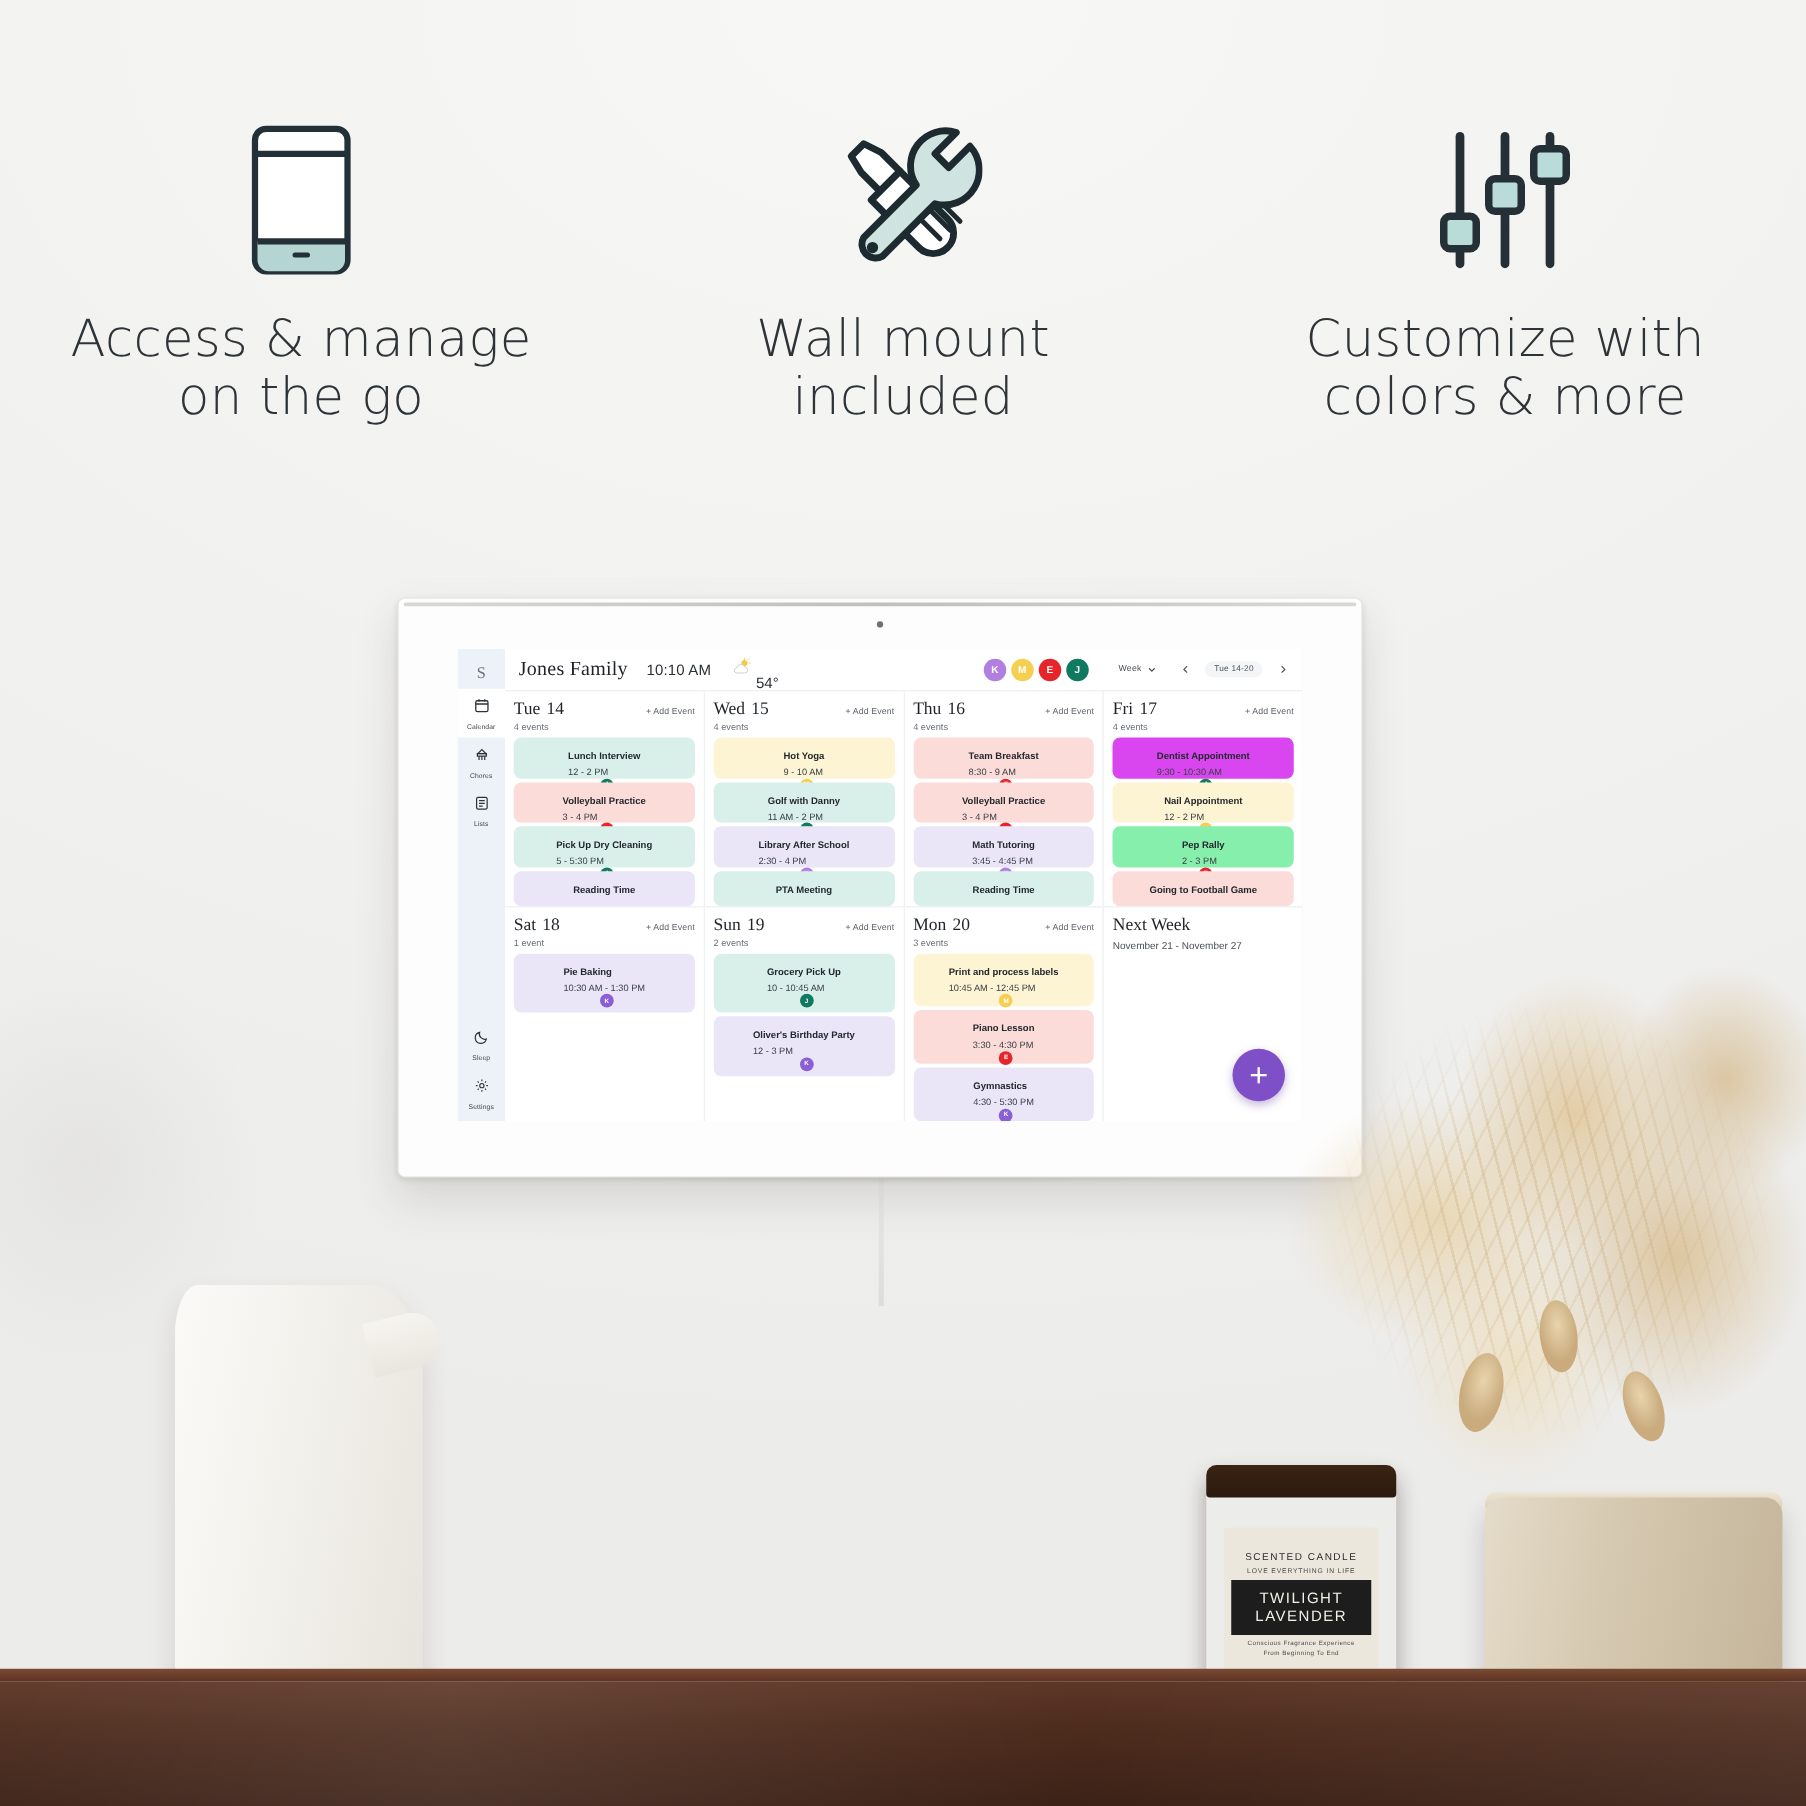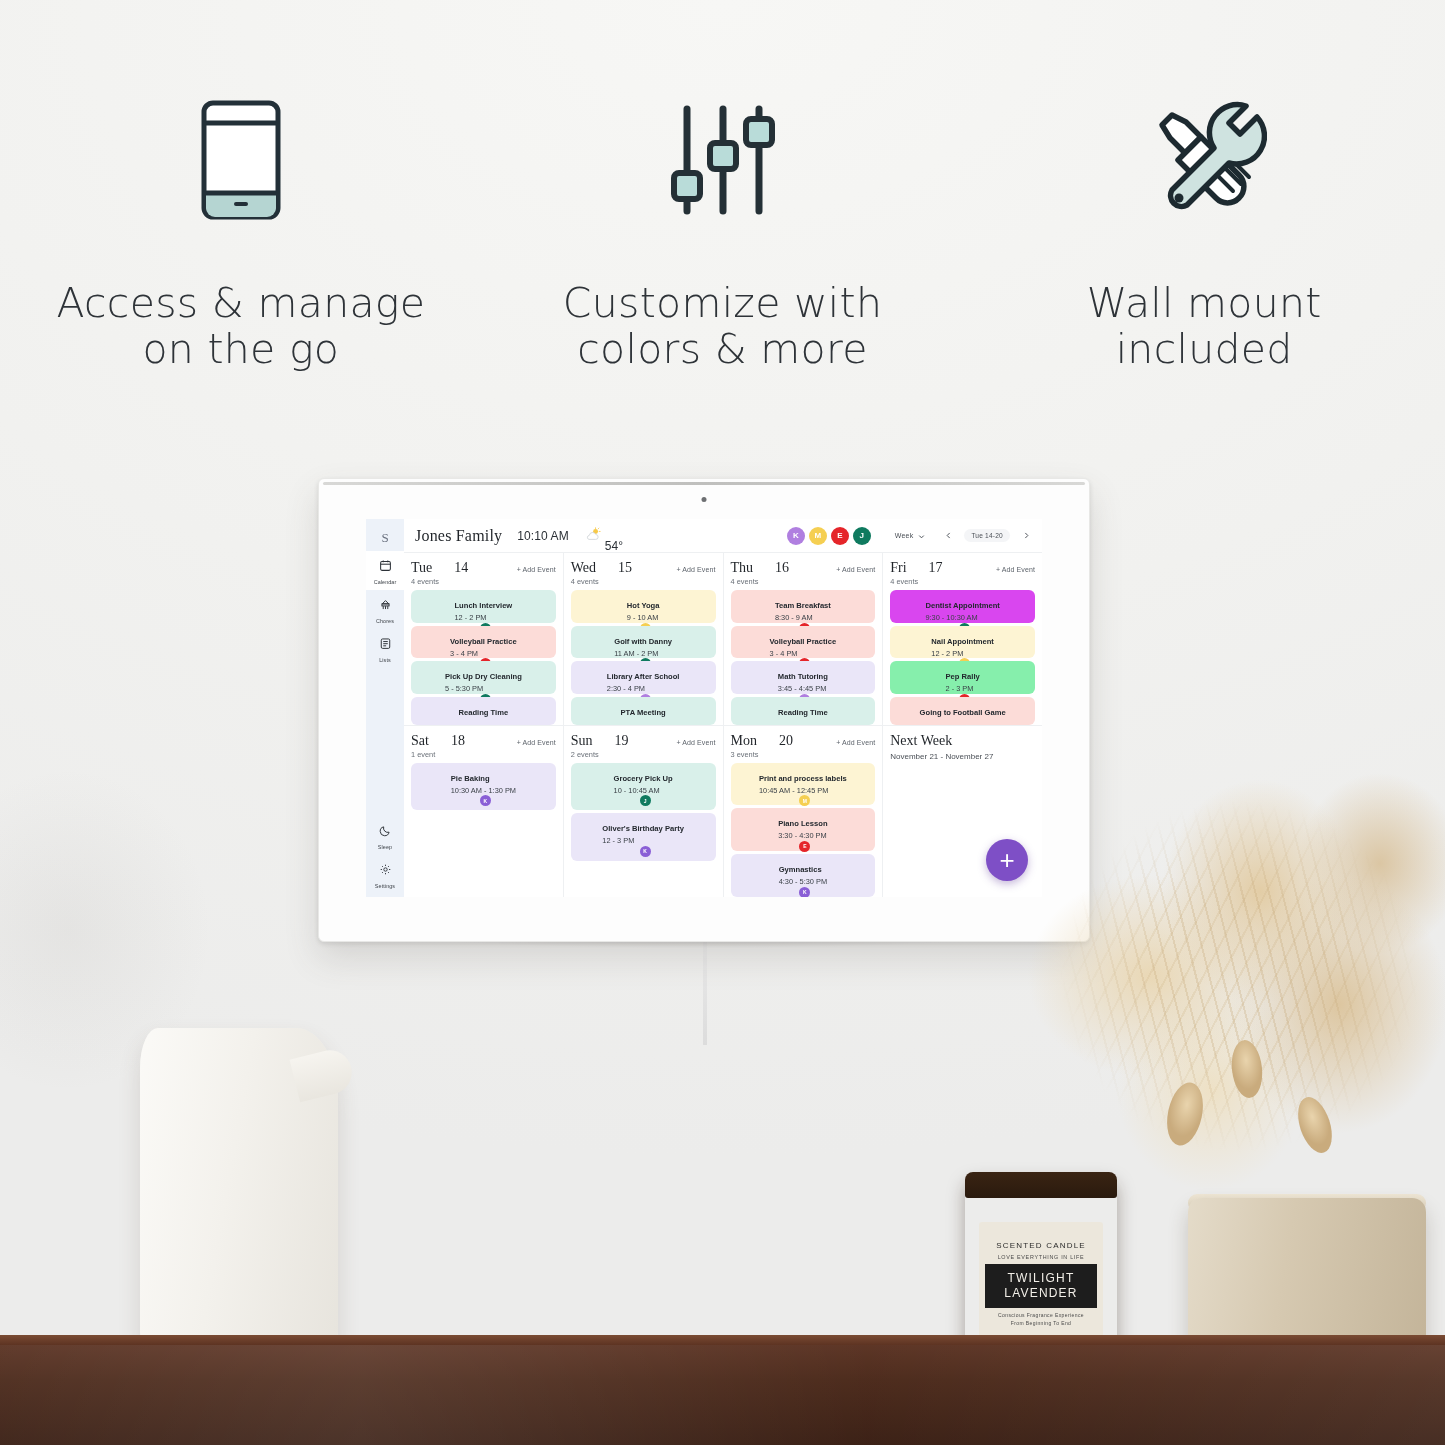--- a/index.html
+++ b/index.html
@@ -34,21 +34,21 @@
   }
 
   
   .features{
     position:absolute;left:0;top:95px;width:1445px;height:300px;
     display:flex;
   }
   .feature{flex:1;display:flex;flex-direction:column;align-items:center;}
   .feature .ficon{height:130px;display:flex;align-items:center;justify-content:center;}
   .feature .flabel{
-    margin-top:56px;text-align:center;
+    margin-top:24px;text-align:center;
     font-family:"DejaVu Sans", sans-serif;
     font-size:41px;line-height:1.12;color:#2e3338;font-weight:300;
     letter-spacing:.3px;
   }
 
   
   .device{
     position:absolute;left:318px;top:478px;width:770px;height:462px;
     background:#fdfdfd;border-radius:6px;
     box-shadow:0 16px 34px rgba(80,75,70,.16), 0 2px 5px rgba(0,0,0,.10);
@@ -132,21 +132,21 @@
   }
 
   
   .cal{flex:1;display:flex;flex-direction:column;min-height:0;}
   .cal-row{flex:1;display:flex;min-height:0;border-top:1px solid #eef0f2;}
   .day{
     flex:1;min-width:0;padding:7px 7px 0 7px;border-right:1px solid #eef0f2;
     display:flex;flex-direction:column;overflow:hidden;
   }
   .day:last-child{border-right:none;}
-  .day-head{display:flex;align-items:baseline;gap:22px;}
+  .day-head{display:flex;align-items:baseline;gap:5px;}
   .dow{font-family:"Liberation Serif", serif;font-size:14px;color:#1f2328;}
   .dnum{font-family:"Liberation Serif", serif;font-size:14px;color:#1f2328;}
   .add-event{margin-left:auto;font-size:7px;color:#5d636b;letter-spacing:.1px;}
   .ev-count{font-size:7.4px;color:#6a7078;margin-top:1px;margin-bottom:4px;}
   .events{display:flex;flex-direction:column;gap:3px;min-height:0;}
   .event{
     border-radius:6px;padding:4px 6px;position:relative;
     display:flex;align-items:center;min-height:20px;flex-direction:column;
   }
   .ev-text{min-width:0;flex:1;}
@@ -253,20 +253,40 @@
       <svg width="82" height="122" viewBox="0 0 82 122">
         <rect x="4" y="4" width="74" height="114" rx="9" fill="#ffffff" stroke="#233038" stroke-width="5"></rect>
         <line x1="6" y1="24" x2="76" y2="24" stroke="#233038" stroke-width="5"></line>
         <path d="M6 94 H76 V109 a9 9 0 0 1 -9 9 H15 a9 9 0 0 1 -9 -9 Z" fill="#b5d5d2"></path>
         <line x1="6" y1="94" x2="76" y2="94" stroke="#233038" stroke-width="5"></line>
         <rect x="34" y="103" width="14" height="4" rx="2" fill="#233038"></rect>
       </svg>
     </div>
     <div class="flabel" style="white-space:pre-line">Access &amp; manage
 on the go</div>
+  </div>
+
+  <div class="feature">
+    <div class="ficon">
+      <svg width="126" height="122" viewBox="0 0 126 122">
+        <g stroke="#1d2a30" stroke-width="5.5" stroke-linejoin="round" stroke-linecap="round" fill="#ffffff">
+
+          <path d="M31 16 L21 26 L29 39 L44 54 L60 38 L45 23 Z" fill="#ffffff"></path>
+          <path d="M60 38 L98 76 a16 16 0 0 1 0 23 a16 16 0 0 1 -23 0 L37 61 Z" fill="#ffffff"></path>
+          <path d="M68 68 L92 92 M76 61 L100 85 M84 54 L108 78" stroke-width="4"></path>
+        </g>
+        <g stroke="#1d2a30" stroke-width="5.5" stroke-linejoin="round" stroke-linecap="round" fill="#cfe3e0">
+
+          <path d="M116 18 L99 35 L88 24 L105 7 a28 28 0 0 0 -32 42 L31 91 a11 11 0 0 0 15 15 L88 64 a28 28 0 0 0 28 -46 Z"></path>
+          <circle cx="38" cy="99" r="4.5" fill="#1d2a30" stroke="none"></circle>
+        </g>
+      </svg>
+    </div>
+    <div class="flabel" style="white-space:pre-line">Wall mount
+included</div>
   </div>
 
   <div class="feature">
     <div class="ficon">
       <svg width="104" height="118" viewBox="0 0 104 118">
         <g stroke="#243036" stroke-width="7" stroke-linecap="round">
           <line x1="16" y1="8" x2="16" y2="110"></line>
           <line x1="52" y1="8" x2="52" y2="110"></line>
           <line x1="88" y1="8" x2="88" y2="110"></line>
         </g>
@@ -274,40 +294,20 @@
           <rect x="3" y="72" width="26" height="26" rx="5"></rect>
           <rect x="39" y="42" width="26" height="26" rx="5"></rect>
           <rect x="75" y="18" width="26" height="26" rx="5"></rect>
         </g>
       </svg>
     </div>
     <div class="flabel" style="white-space:pre-line">Customize with
 colors &amp; more</div>
   </div>
 
-  <div class="feature">
-    <div class="ficon">
-      <svg width="126" height="122" viewBox="0 0 126 122">
-        <g stroke="#1d2a30" stroke-width="5.5" stroke-linejoin="round" stroke-linecap="round" fill="#ffffff">
-
-          <path d="M31 16 L21 26 L29 39 L44 54 L60 38 L45 23 Z" fill="#ffffff"></path>
-          <path d="M60 38 L98 76 a16 16 0 0 1 0 23 a16 16 0 0 1 -23 0 L37 61 Z" fill="#ffffff"></path>
-          <path d="M68 68 L92 92 M76 61 L100 85 M84 54 L108 78" stroke-width="4"></path>
-        </g>
-        <g stroke="#1d2a30" stroke-width="5.5" stroke-linejoin="round" stroke-linecap="round" fill="#cfe3e0">
-
-          <path d="M116 18 L99 35 L88 24 L105 7 a28 28 0 0 0 -32 42 L31 91 a11 11 0 0 0 15 15 L88 64 a28 28 0 0 0 28 -46 Z"></path>
-          <circle cx="38" cy="99" r="4.5" fill="#1d2a30" stroke="none"></circle>
-        </g>
-      </svg>
-    </div>
-    <div class="flabel" style="white-space:pre-line">Wall mount
-included</div>
-  </div>
-
 </div>
 
 <div class="stand-post"></div>
 <div class="mount-shadow"></div>
 
 <div class="device">
   <div class="device-topline"></div>
   <div class="camera"></div>
 
   <div class="screen">

